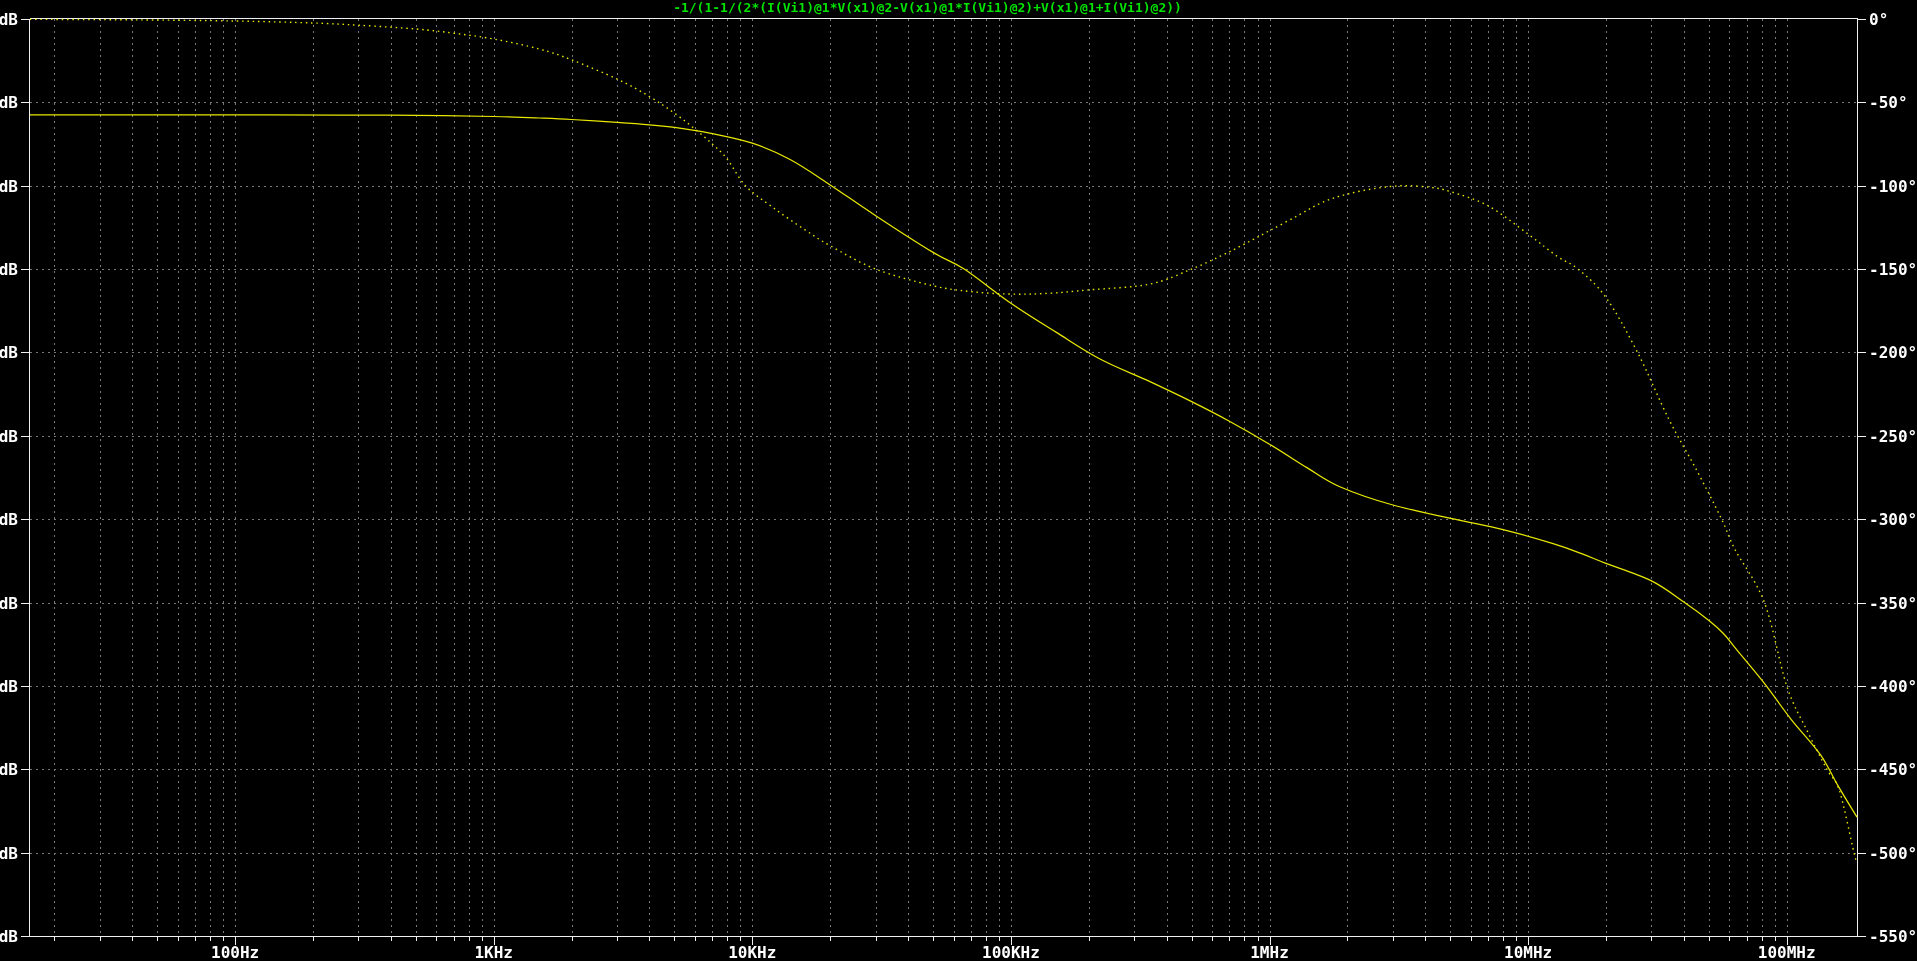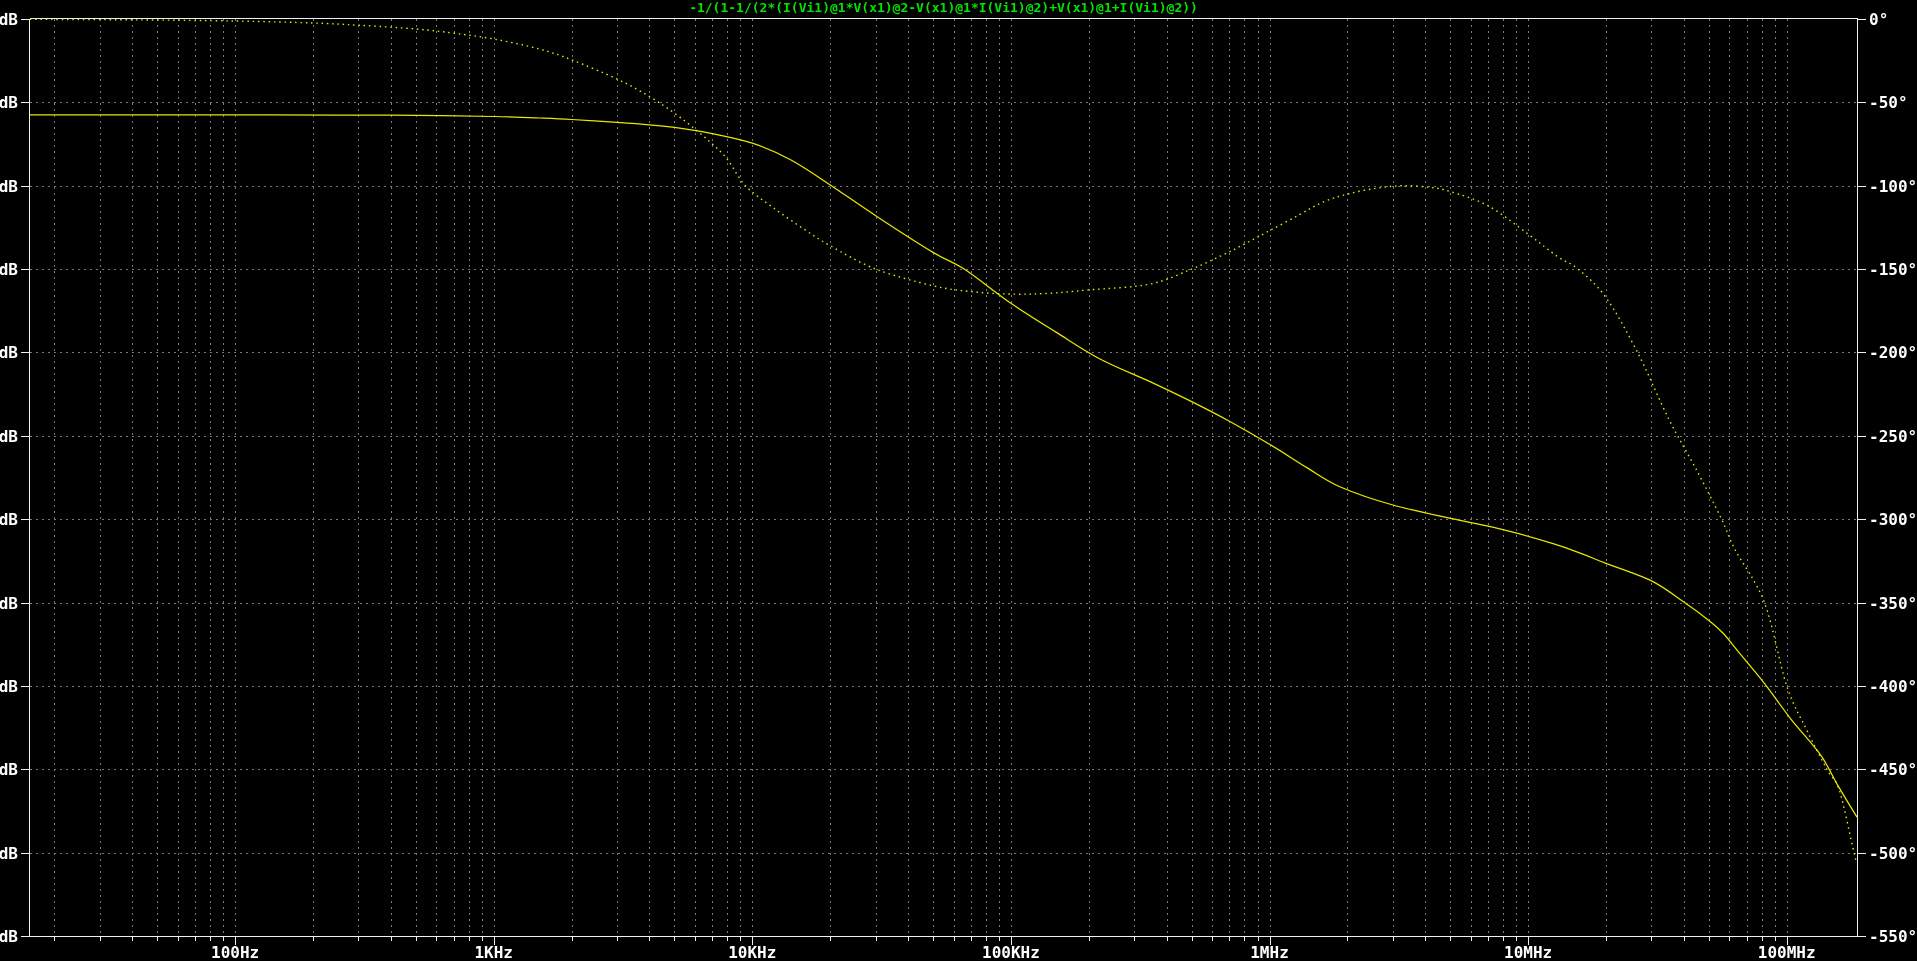--- a/index.html
+++ b/index.html
@@ -1,18 +1,18 @@
 <!DOCTYPE html>
 <html><head>
 <meta charset="utf-8">
 <style>
   html,body{margin:0;padding:0;background:#000;}
   body{width:1917px;height:961px;overflow:hidden;position:relative;
        font-family:"DejaVu Sans Mono","Liberation Mono",monospace;}
-  #title-bar{position:absolute;left:30px;top:0px;width:1827px;text-align:center;
+  #title-bar{position:absolute;left:14px;top:0px;width:1827px;text-align:center;
              color:#00e400;font-size:13px;font-weight:bold;letter-spacing:0px;
              white-space:nowrap;z-index:5;}
   #plot-svg{position:absolute;left:0;top:0;}
   .axis-label{fill:#ffffff;font-size:16px;font-weight:bold;
               font-family:"DejaVu Sans Mono","Liberation Mono",monospace;}
 </style>
 </head>
 <body>
 
 <div id="title-bar">-1/(1-1/(2*(I(Vi1)@1*V(x1)@2-V(x1)@1*I(Vi1)@2)+V(x1)@1+I(Vi1)@2))</div>

